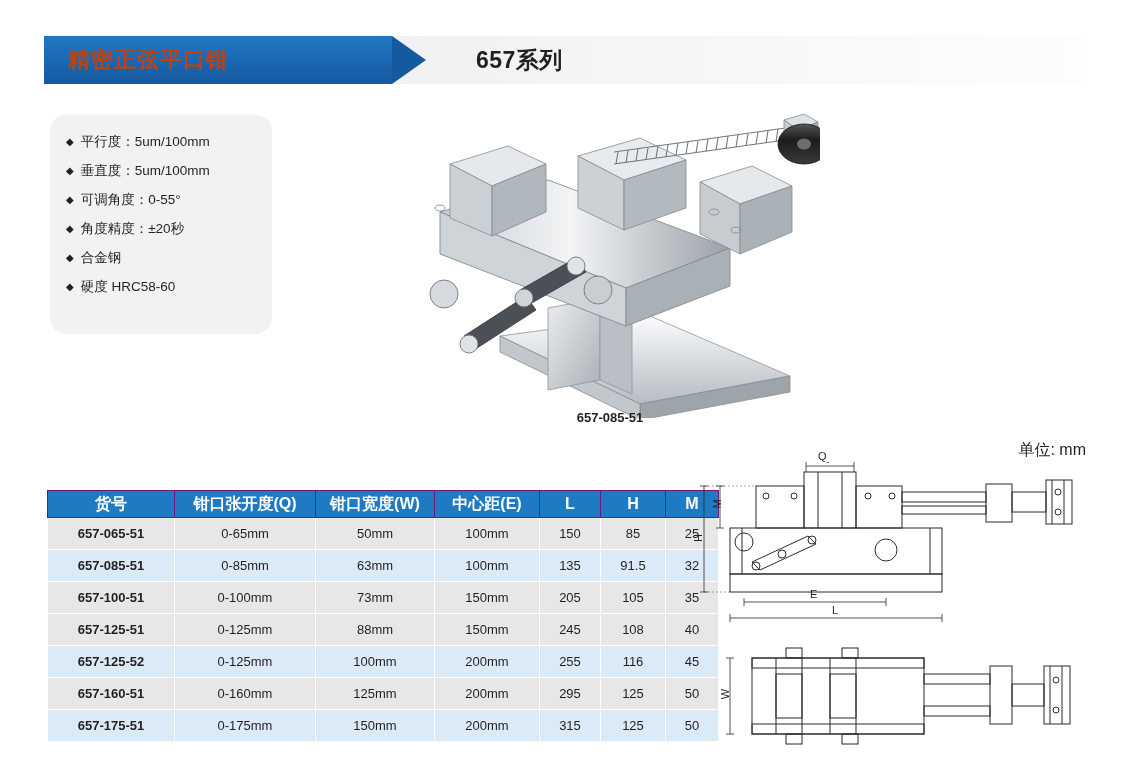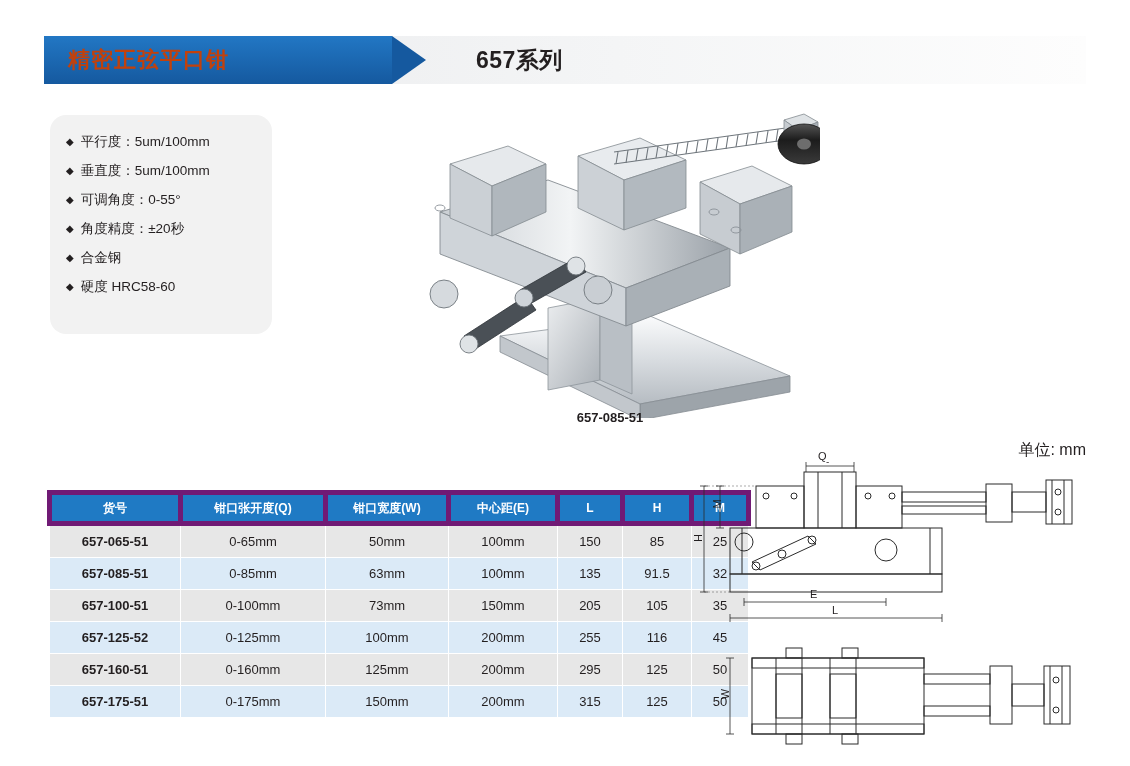--- a/index.html
+++ b/index.html
@@ -117,24 +117,24 @@
   .spec-table {
     position: absolute;
     left: 47px;
     top: 490px;
     border-collapse: collapse;
     font-size: 13px;
   }
   .spec-table th {
     background: #1f7ac4;
     color: #ffffff;
-    font-size: 12px;
+    font-size: 16px;
     font-weight: bold;
     height: 26px;
-    border: 5px solid #701a75;
+    border: 1px solid #701a75;
     padding: 0 4px;
   }
   .spec-table td {
     height: 31px;
     text-align: center;
     border: 1px solid #ffffff;
     padding: 0 16px;
     color: #231f20;
     font-size: 13px;
   }
@@ -336,20 +336,29 @@
     </tr>
     <tr class="odd">
       <td class="code">657-100-51</td>
       <td>0-100mm</td>
       <td>73mm</td>
       <td>150mm</td>
       <td>205</td>
       <td>105</td>
       <td>35</td>
     </tr>
+    <tr class="odd">
+      <td class="code">657-125-51</td>
+      <td>0-125mm</td>
+      <td>88mm</td>
+      <td>150mm</td>
+      <td>245</td>
+      <td>108</td>
+      <td>40</td>
+    </tr>
     <tr class="even">
       <td class="code">657-125-52</td>
       <td>0-125mm</td>
       <td>100mm</td>
       <td>200mm</td>
       <td>255</td>
       <td>116</td>
       <td>45</td>
     </tr>
     <tr class="odd">

